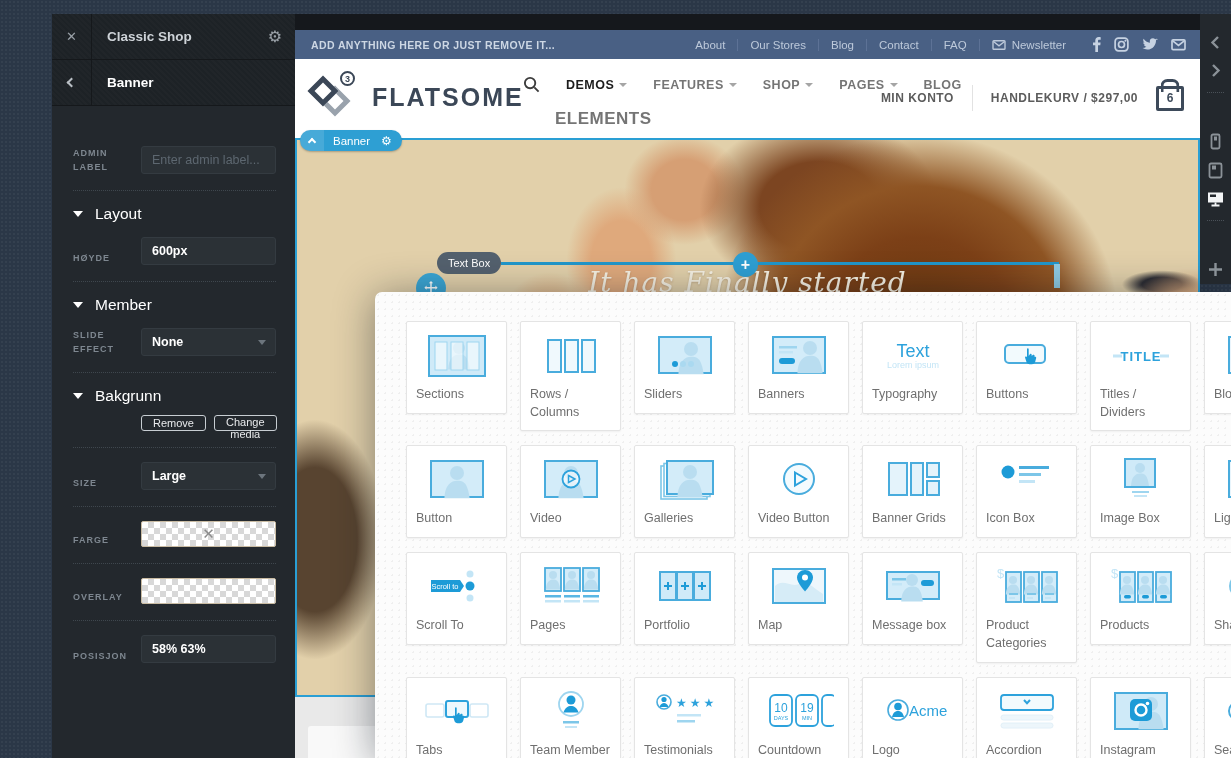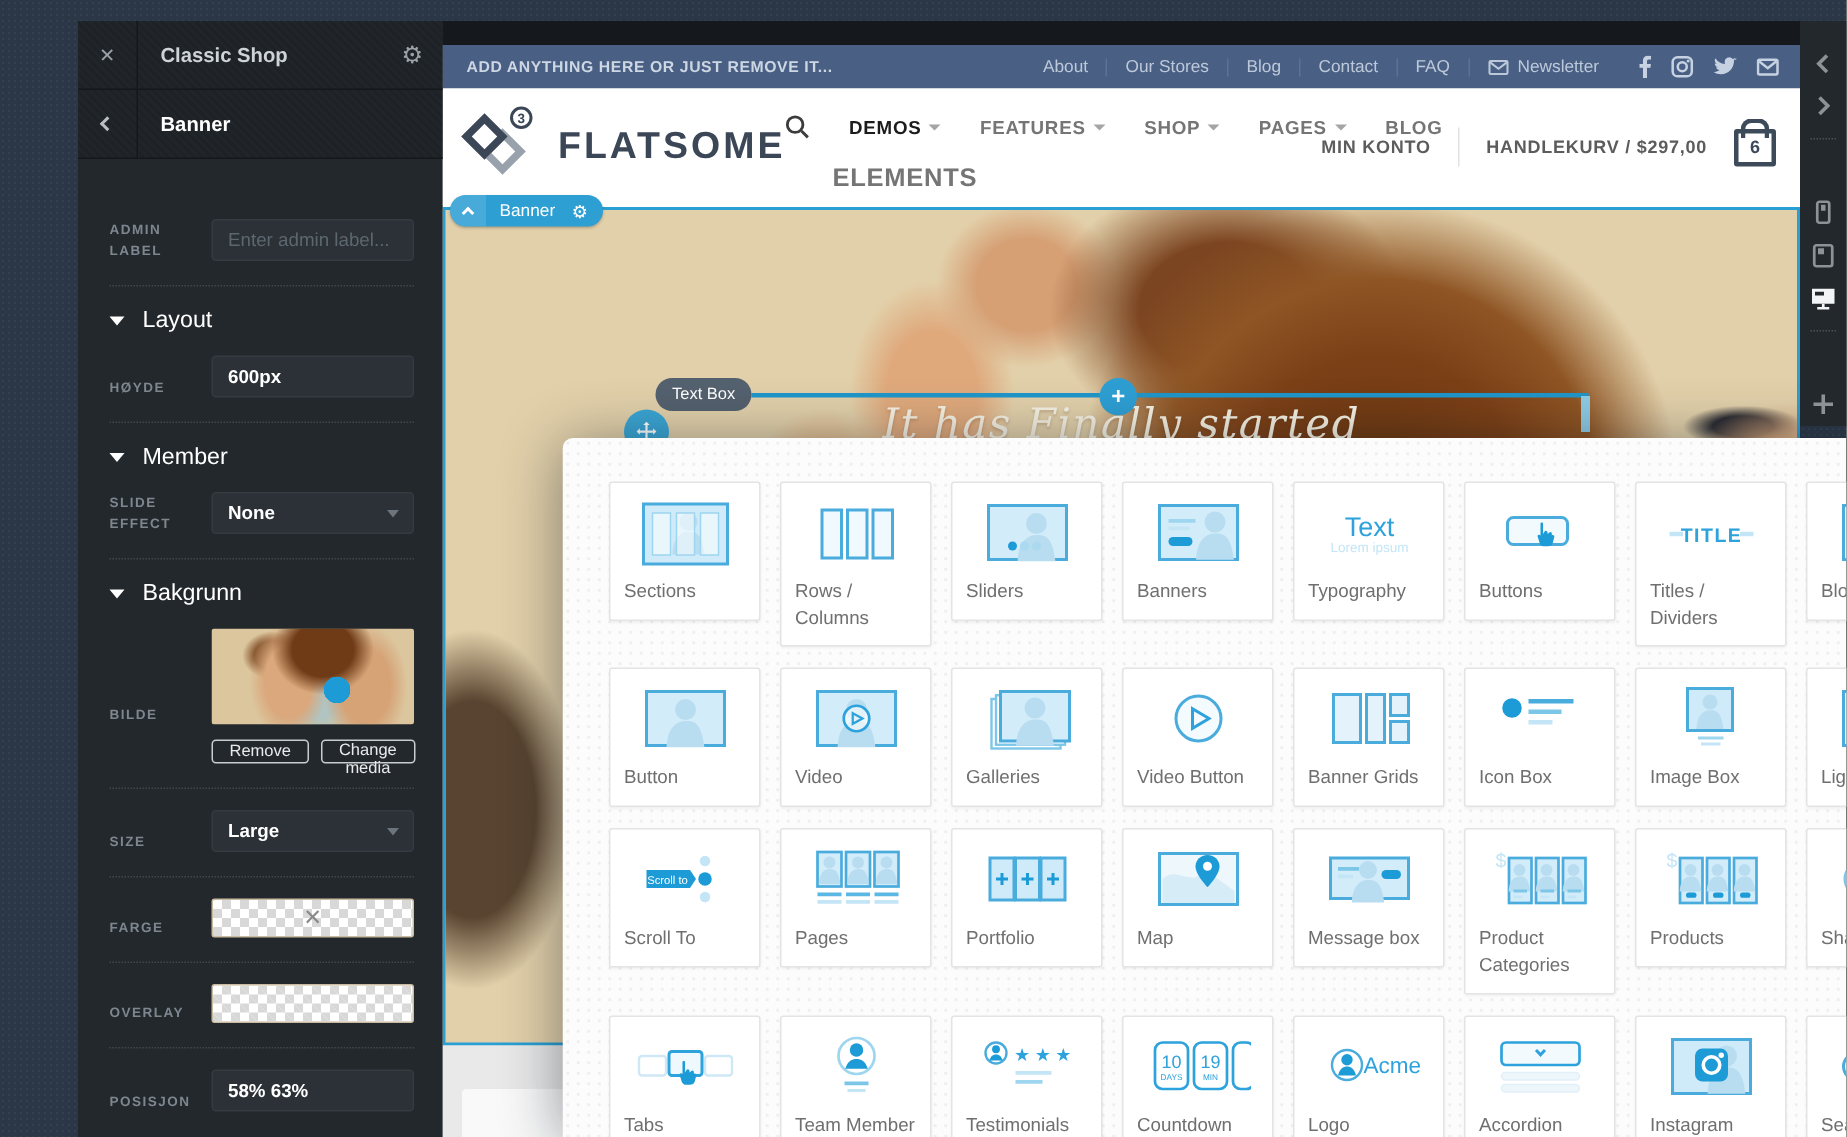--- a/index.html
+++ b/index.html
@@ -185,24 +185,20 @@
         <span>None</span>
         <span class="caret"></span>
       </div>
     </div>
 
     <div class="divider"></div>
     <div class="shead">
       <span class="tri"></span>
       <span class="stitle">Bakgrunn</span>
     </div>
-    <div class="frow">
-      <div class="flabel">BILDE</div>
-      <div class="thumb"></div>
-    </div>
     <div class="btnrow">
       <button class="obtn">Remove</button>
       <button class="obtn">Change media</button>
     </div>
 
     <div class="divider"></div>
     <div class="frow">
       <div class="flabel">SIZE</div>
       <div class="fctl select">
         <span>Large</span>

